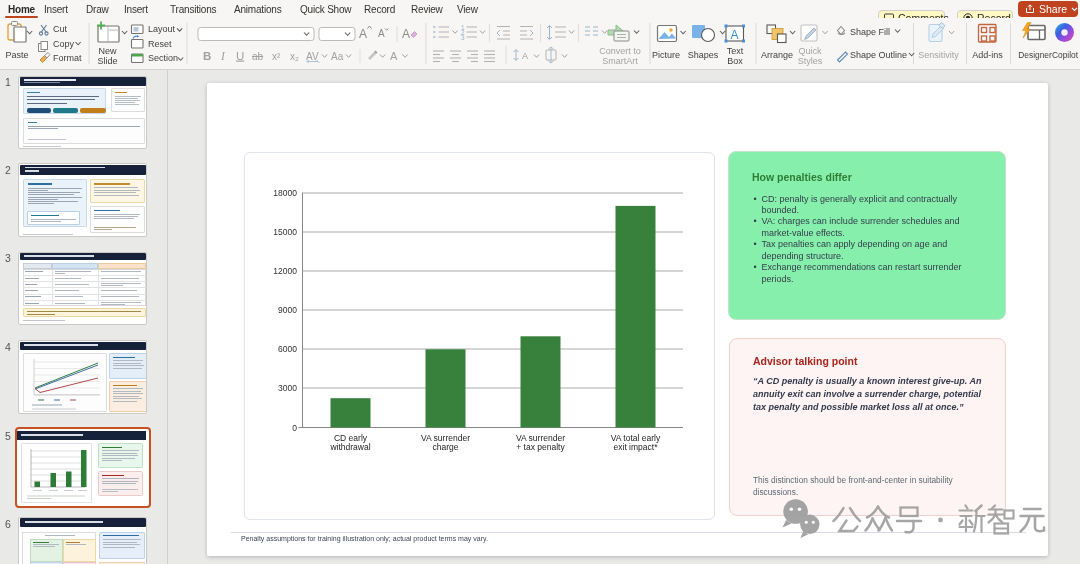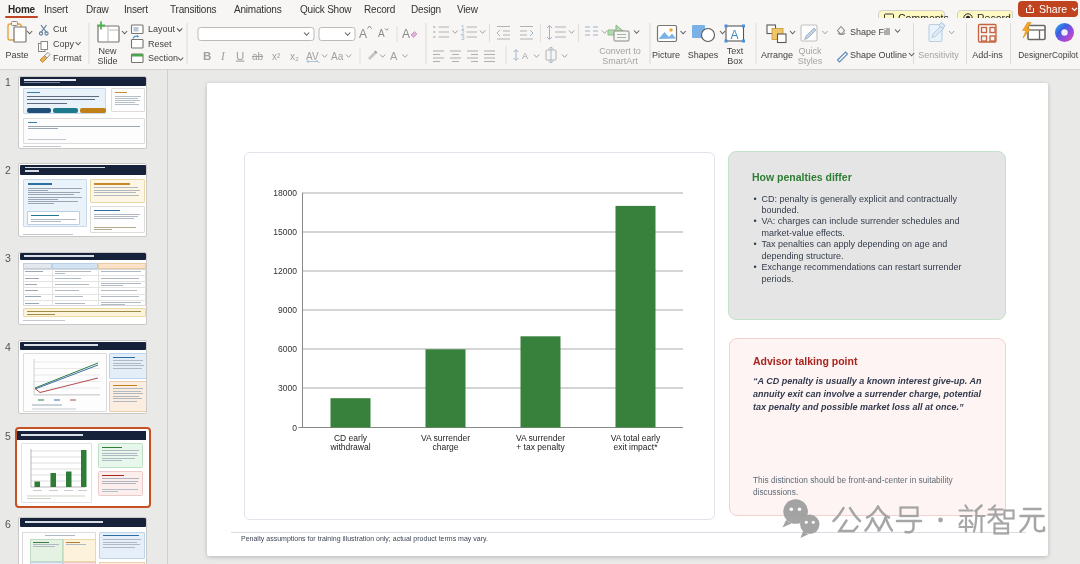--- a/index.html
+++ b/index.html
@@ -23,42 +23,42 @@
   #panesep { position:absolute; left:167px; top:70px; width:1px; height:494px; background:#d2d0ce; }
   .thumbnum { position:absolute; font-size:10.5px; color:#55534f; }
   .thumb { position:absolute; left:18px; width:129px; height:73.5px; background:#fff; border:1px solid #cbc9c7; border-radius:2px; overflow:hidden; }
   .thead { position:absolute; left:0.5px; top:0.5px; right:0.5px; background:#16213a; border-radius:1px; }
 
   
   #slide { position:absolute; left:207px; top:82.5px; width:841px; height:473.5px; background:#fff; border-radius:2px; box-shadow:0 1px 4px rgba(0,0,0,0.22); }
   #shead { position:absolute; left:1.5px; top:1.2px; width:838px; height:50px; background:#16213a; border-radius:2px 2px 0 0; }
   #stitle { position:absolute; left:37px; top:16px; font-size:14px; font-weight:bold; color:#fff; letter-spacing:0.1px; }
   #chartcard { position:absolute; left:37px; top:69.5px; width:471px; height:368px; background:#fff; border:1px solid #dfe3ea; border-radius:6px; }
-  #greenbox { position:absolute; left:520.5px; top:68px; width:278.5px; height:169px; background:#e5e5e5; border:1px solid #c2e2c9; border-radius:8px; }
+  #greenbox { position:absolute; left:520.5px; top:68px; width:278.5px; height:169px; background:#86efac; border:1px solid #c2e2c9; border-radius:8px; }
   #pinkbox { position:absolute; left:521.5px; top:255.3px; width:277.5px; height:178px; background:#fdf4f3; border:1px solid #f3d2cd; border-radius:8px; }
   .gtitle { position:absolute; left:23.5px; font-size:10.5px; font-weight:bold; }
   #footline { position:absolute; left:24px; top:449.3px; width:795px; height:1px; background:#d9dde3; }
   #sfooter { position:absolute; left:34px; top:452.8px; font-size:7px; color:#3e4757; }
 
   .bl { font-size:9px; color:#343d4b; line-height:11.45px; }
   .bl .dot { position:absolute; left:-8px; }
 </style>
 </head>
 <body>
 
 <div id="tabbar">
   <div class="tab active" style="left:8px;">Home</div>
   <div class="tab" style="left:44px;">Insert</div>
   <div class="tab" style="left:86px;">Draw</div>
   <div class="tab" style="left:124px;">Insert</div>
   <div class="tab" style="left:170px;">Transitions</div>
   <div class="tab" style="left:234px;">Animations</div>
   <div class="tab" style="left:300px;">Quick Show</div>
   <div class="tab" style="left:364px;">Record</div>
-  <div class="tab" style="left:411px;">Design</div>
+  <div class="tab" style="left:411px;">Review</div>
   <div class="tab" style="left:457px;text-align:right;">View</div>
   <div class="pillbtn" style="left:878px; width:67px;">
     <svg width="10" height="10" viewBox="0 0 10 10">
         <path d="M1.5 1 h7 a1 1 0 0 1 1 1 v4 a1 1 0 0 1 -1 1 h-4 l-2.5 2 v-2 h-0.5 a1 1 0 0 1 -1 -1 v-4 a1 1 0 0 1 1 -1 z" fill="none" stroke="#3b3a39" stroke-width="1"></path>
       </svg>
     Comments</div>
   <div class="pillbtn" style="left:957px; width:56px;">
     <svg width="10" height="10" viewBox="0 0 10 10">
         <circle cx="5" cy="5" r="4.2" fill="none" stroke="#252423" stroke-width="1"></circle>
         <circle cx="5" cy="5" r="2.2" fill="#252423"></circle>

